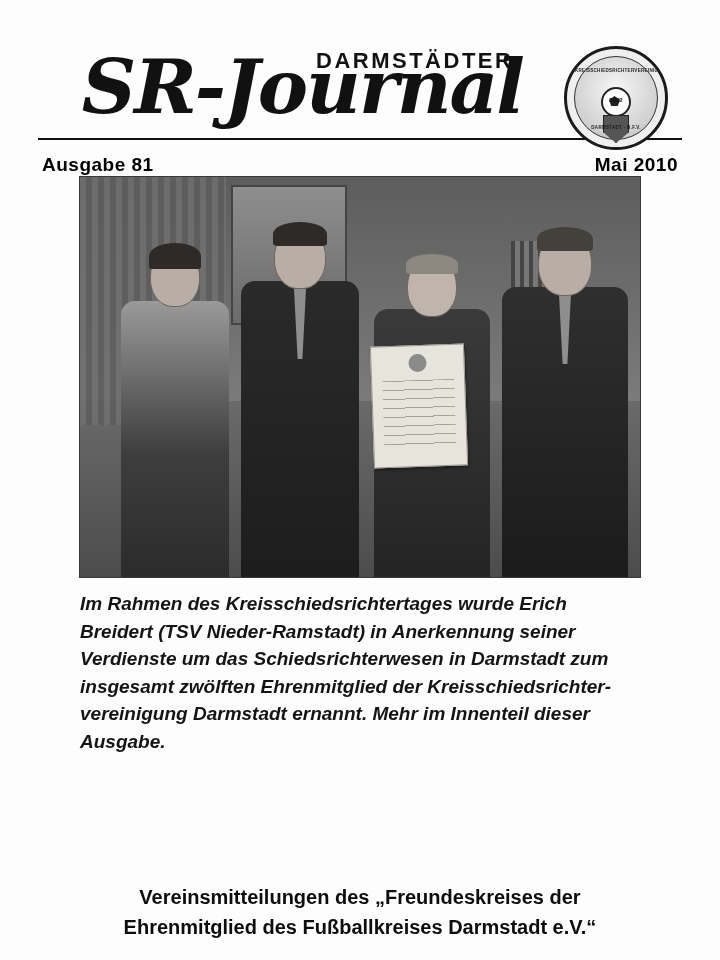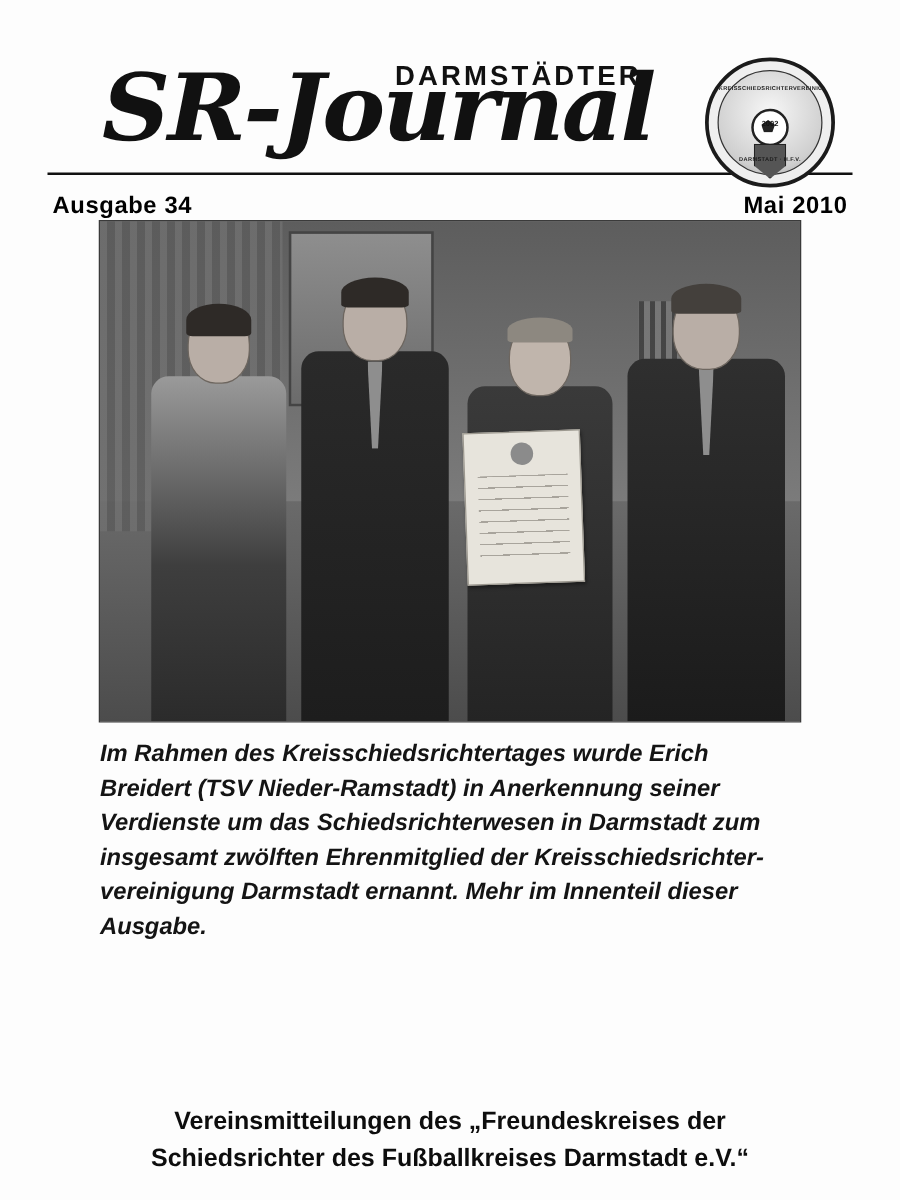--- a/index.html
+++ b/index.html
@@ -312,21 +312,21 @@
           <div class="crest-year">2002</div>
           <div class="crest-shield"></div>
           <div class="crest-text-bot">DARMSTADT  ·  H.F.V.</div>
         </div>
       </div>
     </div>
     <div class="rule"></div>
   </div>
 
   <div class="issue-row">
-    <span>Ausgabe 34</span>
+    <span>Ausgabe 81</span>
     <span>Mai 2010</span>
   </div>
 
 
   <div class="photo">
     <div class="bg-wall"></div>
     <div class="bg-floor"></div>
     <div class="curtain"></div>
     <div class="window"></div>
     <div class="bottles"></div>
@@ -357,16 +357,16 @@
     <div class="certificate">
       <div class="seal"></div>
       <div class="lines"></div>
     </div>
   </div>
 
   <p class="caption">Im Rahmen des Kreisschiedsrichtertages wurde Erich Breidert (TSV Nieder-Ramstadt) in Anerkennung seiner Verdienste um das Schiedsrichterwesen in Darmstadt zum insgesamt zwölften Ehrenmitglied der Kreisschiedsrichter-vereinigung Darmstadt ernannt. Mehr im Innenteil dieser Ausgabe.</p>
 
   <div class="footer">
     <div>Vereinsmitteilungen des „Freundeskreises der</div>
-    <div>Schiedsrichter des Fußballkreises Darmstadt e.V.“</div>
+    <div>Ehrenmitglied des Fußballkreises Darmstadt e.V.“</div>
   </div>
 
 </div>
 
 </body></html>

